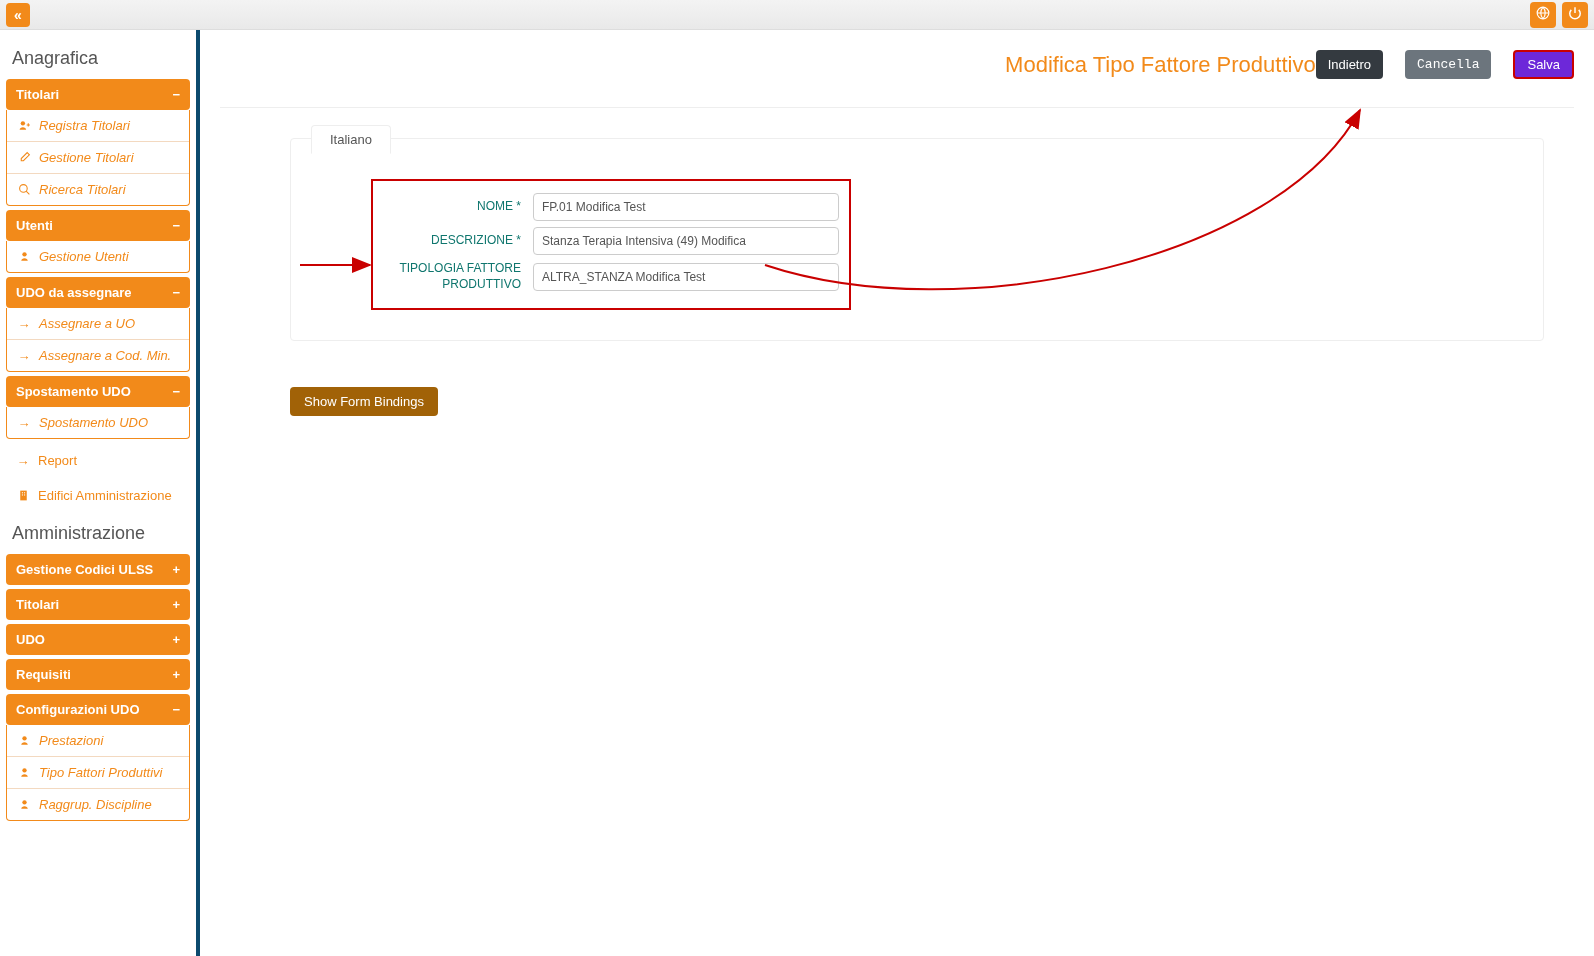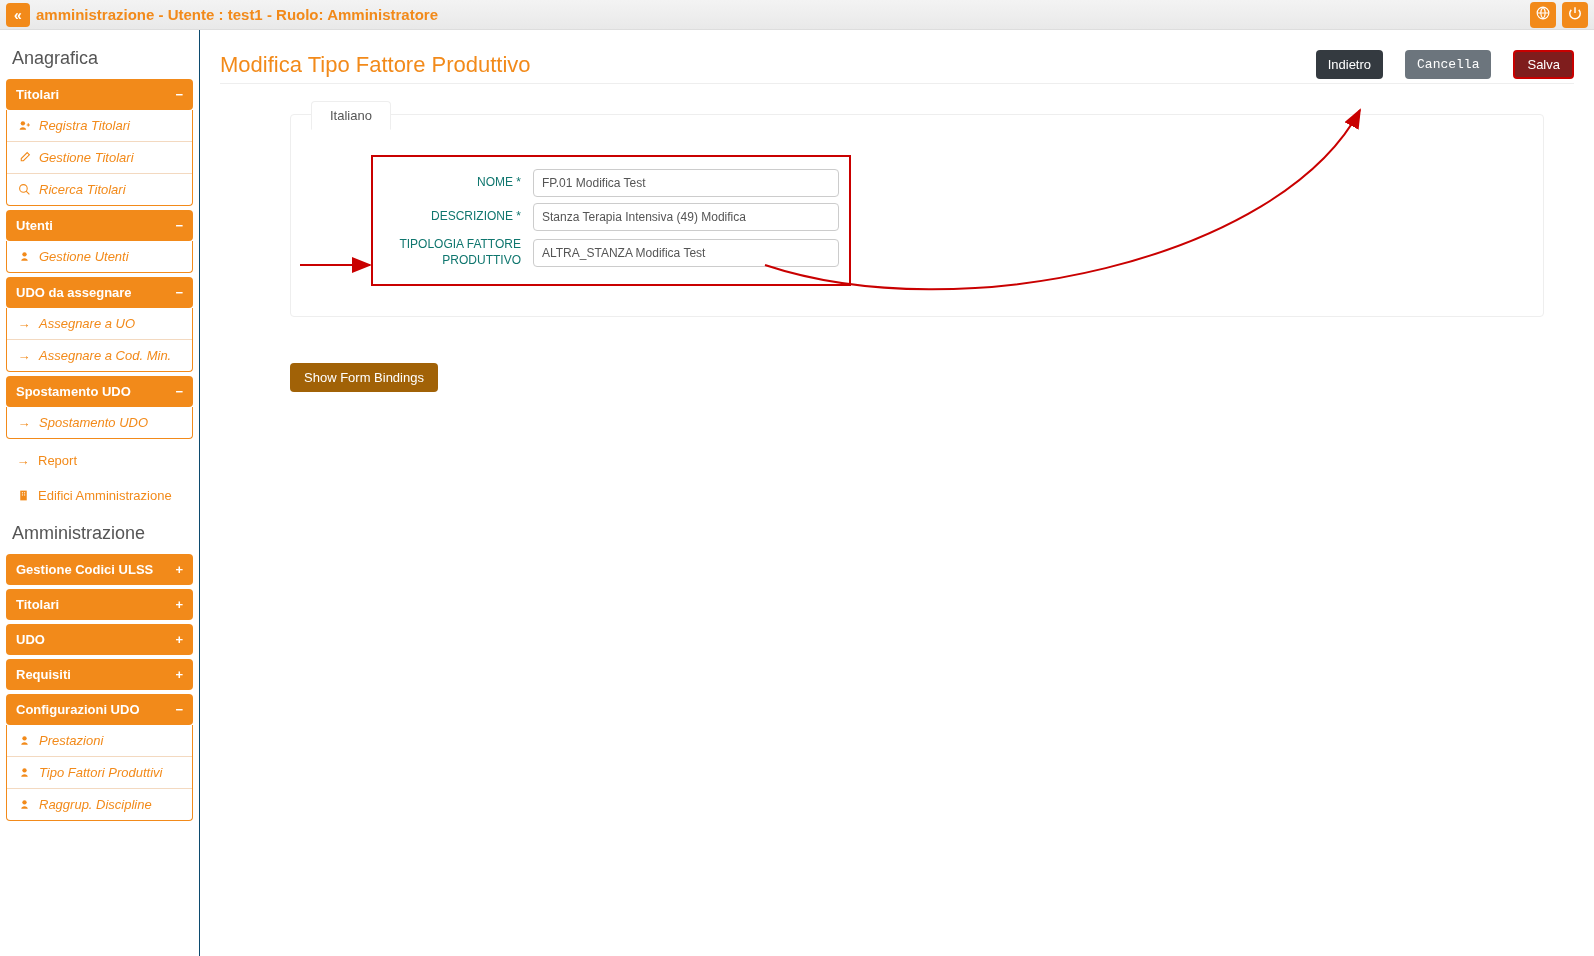--- a/index.html
+++ b/index.html
@@ -30,21 +30,21 @@
     width: 26px; height: 26px; background: #f28a1a; border-radius: 4px;
     color: #fff; display:flex; align-items:center; justify-content:center;
     cursor:pointer; font-size: 14px;
   }
   .app {
     display: flex;
     height: calc(100vh - 30px);
   }
   .sidebar {
     width: 200px;
-    border-right: 1px solid #0c4a6e;
+    border-right: 4px solid #0c4a6e;
     overflow-y: auto;
     background: #fff;
     position: relative;
   }
   .sidebar-scroll {
     height: 100%;
     overflow-y: scroll;
     padding: 8px 6px 40px 6px;
   }
   .sidebar-section-title {
@@ -97,33 +97,33 @@
     cursor:pointer;
   }
   .icon { width:14px; display:inline-flex; align-items:center; justify-content:center; }
   .main {
     flex: 1;
     padding: 20px 20px;
     overflow-y: auto;
     position: relative;
   }
   .main-header {
-    display: flex; align-items: center; justify-content: space-between;
+    display: flex; align-items: center; justify-content: flex-end;
     border-bottom: 1px solid #eee;
-    padding-bottom: 4px;
+    padding-bottom: 28px;
   }
   .page-title { color: #f28a1a; font-size: 22px; font-weight: 400; }
   .action-buttons { display:flex; gap:22px; }
   .btn {
     padding: 5px 12px; border-radius: 4px; border: none; cursor: pointer;
     font-size: 13px; color: #fff;
   }
   .btn-dark { background: #343a40; }
   .btn-grey { background: #6c757d; font-family: Liberation Mono, monospace; }
-  .btn-orange { background: #7f1d1d; border: 2px solid #c90000; }
+  .btn-orange { background: #6d28d9; border: 2px solid #c90000; }
   .form-panel {
     margin-top: 30px;
     margin-left: 70px;
     margin-right: 30px;
     border: 1px solid #eee;
     border-radius: 4px;
     padding: 40px 40px 30px 40px;
     position: relative;
   }
   .tab-label {
@@ -166,21 +166,20 @@
   .sidebar-scroll::-webkit-scrollbar-thumb { background: #c4c4c4; border-radius: 2px; }
 </style>
 </head>
 <body>
 
 <div class="topbar">
   <div class="topbar-left">
     <div class="topbar-toggle">
       <span>«</span>
     </div>
-    <div class="topbar-title">amministrazione - Utente : test1 - Ruolo: Amministratore</div>
   </div>
   <div class="topbar-right">
     <div class="topbar-btn">
       <span>
         <svg width="14" height="14" viewBox="0 0 24 24" fill="none" stroke="#fff" stroke-width="2">
             <circle cx="12" cy="12" r="10"></circle>
             <path d="M2 12h20M12 2a15 15 0 0 1 0 20M12 2a15 15 0 0 0 0 20"></path>
           </svg>
       </span>
     </div>

